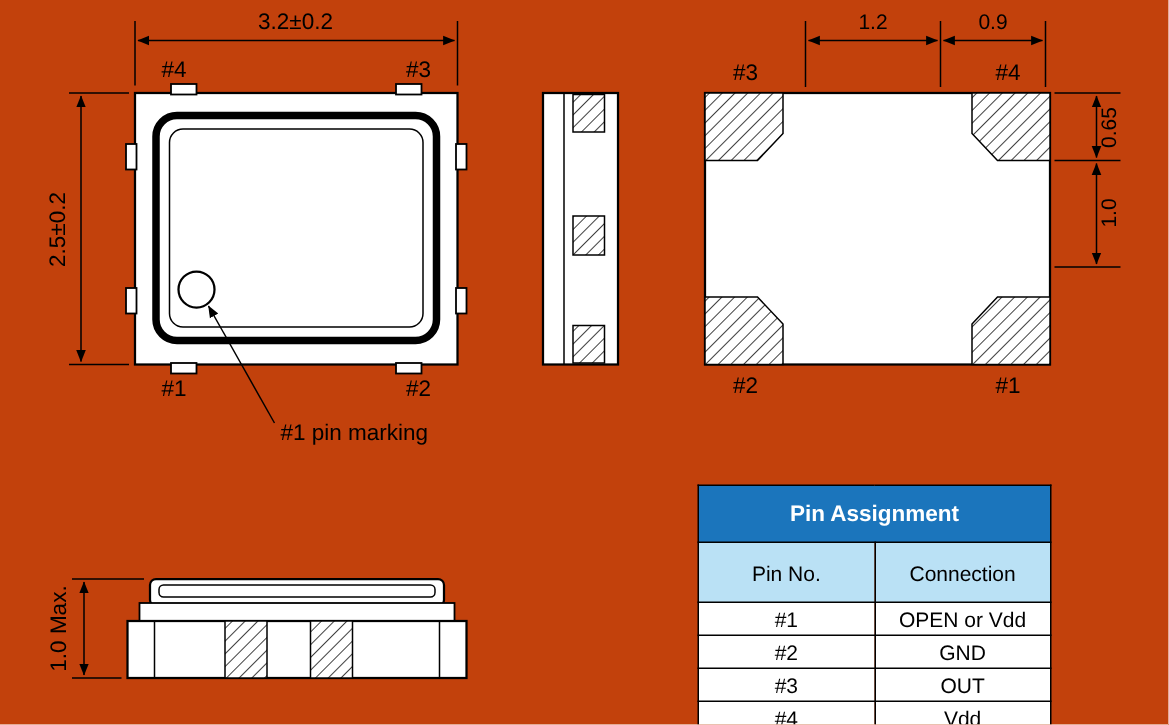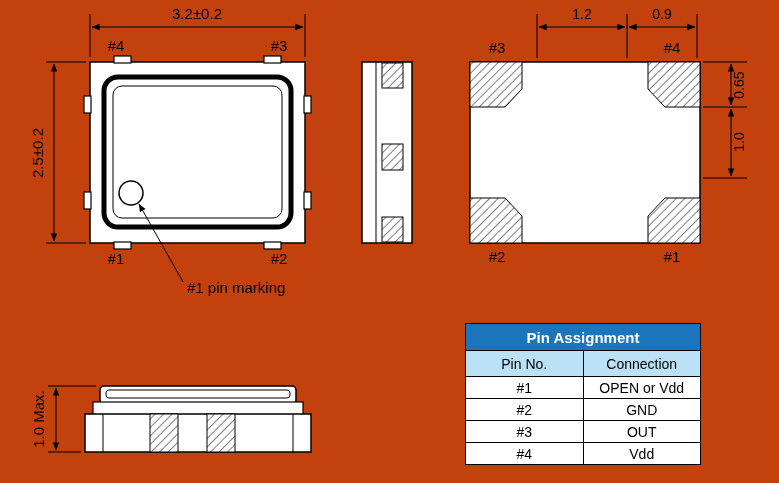--- a/index.html
+++ b/index.html
@@ -11,25 +11,25 @@
   svg .tsm { font-size:14px; }
 
   table.pin-table {
     position:absolute; left:465px; top:323px; width:236px;
     border-collapse:collapse; table-layout:fixed;
     font-size:14px; color:#000; text-align:center;
   }
   table.pin-table th, table.pin-table td { border:1px solid #000; padding:0; overflow:hidden; }
   table.pin-table tr.title th {
     background: var(--table-header-bg, #1b75bc);
-    color:#fff; font-weight:bold; font-size:15px; height:27px;
+    color:#fff; font-weight:bold; font-size:15px; height:38px;
   }
   table.pin-table tr.subhead td {
     background: var(--table-subheader-bg, #bae1f5);
-    height:26px;
+    height:40px;
   }
   table.pin-table tr.datarow td { background:#fff; height:22px; }
   table.pin-table .col-pin { width:90px; }
 </style>
 </head>
 <body>
 
 <div class="canvas">
 
   <svg class="drawing" width="779" height="483" viewBox="0 0 779 483">

